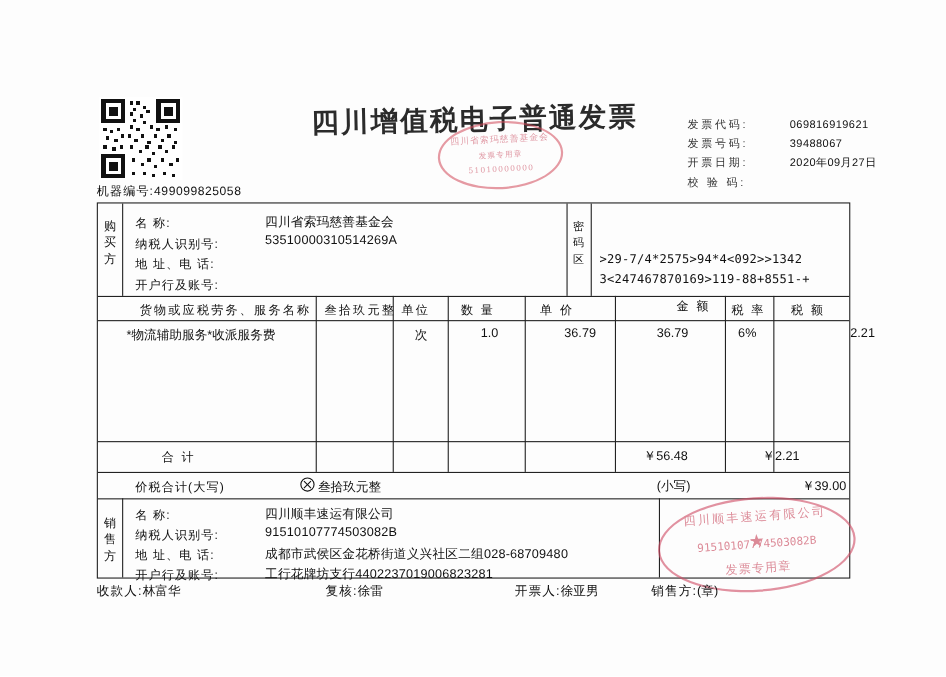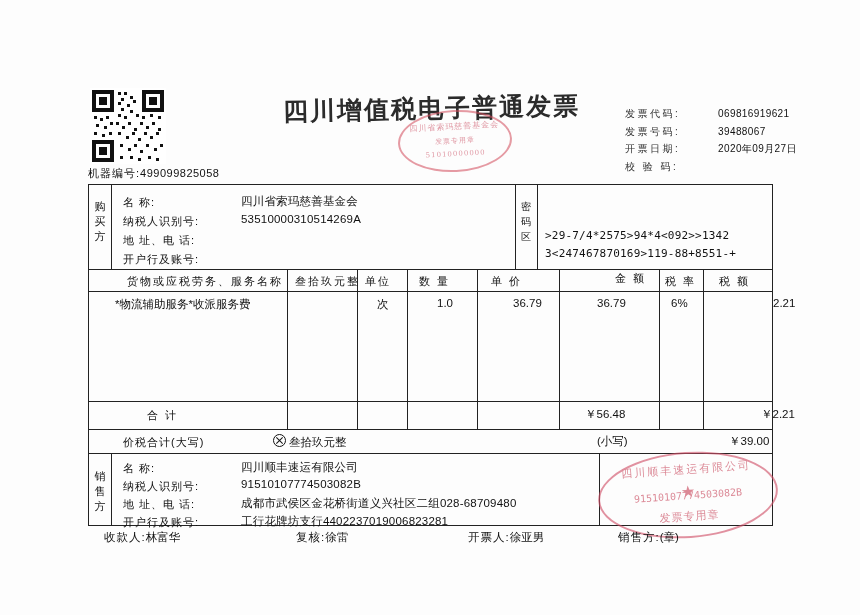--- a/index.html
+++ b/index.html
@@ -399,21 +399,21 @@
     <div class="td" style="left:206px; top:112px;"></div>
     <div class="td" style="left:288px; top:112px;">次</div>
     <div class="td" style="left:348px; top:112px;">1.0</div>
     <div class="td" style="left:424px; top:112px;">36.79</div>
     <div class="td" style="left:508px; top:112px;">36.79</div>
     <div class="td" style="left:582px; top:112px;">6%</div>
     <div class="td" style="left:684px; top:112px;">2.21</div>
 
     <div class="th" style="left:58px;  top:223px;text-align:right;">合        计</div>
     <div class="td" style="left:496px; top:222px;">￥56.48</div>
-    <div class="td" style="left:672px; top:222px;">￥2.21</div>
+    <div class="td" style="left:604px; top:222px;">￥2.21</div>
 
     <div class="th" style="left:34px; top:250px; letter-spacing:1px;">价税合计(大写)</div>
     <div class="td" style="left:184px; top:249px;">
       <span class="circle-x"></span><span>叁拾玖元整</span>
     </div>
     <div class="td" style="left:508px; top:249px;">(小写)</div>
     <div class="td" style="left:640px; top:249px;">￥39.00</div>
 
     <div class="side-label" style="left:1px; top:284px;">销<br>售<br>方</div>
     <div class="fieldlabel" style="left:34px; top:276px;">名        称:</div>
@@ -427,19 +427,19 @@
   </div>
 
   <div class="seal-bottom">
     <div class="b1">四川顺丰速运有限公司</div>
     <div class="star">★</div>
     <div class="b2">91510107774503082B</div>
     <div class="b3">发票专用章</div>
   </div>
 
   <div class="footer">
-    <span style="position:absolute; left:16px;text-align:center;"><span class="k">收款人:</span><span>林富华</span></span>
+    <span style="position:absolute; left:0;text-align:center;"><span class="k">收款人:</span><span>林富华</span></span>
     <span style="position:absolute; left:208px;"><span class="k">复核:</span><span>徐雷</span></span>
     <span style="position:absolute; left:380px;"><span class="k">开票人:</span><span>徐亚男</span></span>
-    <span style="position:absolute; left:530px;text-align:center;"><span class="k">销售方:</span><span>(章)</span></span>
+    <span style="position:absolute; left:504px;text-align:center;"><span class="k">销售方:</span><span>(章)</span></span>
   </div>
 
 </div>
 
 </body></html>

